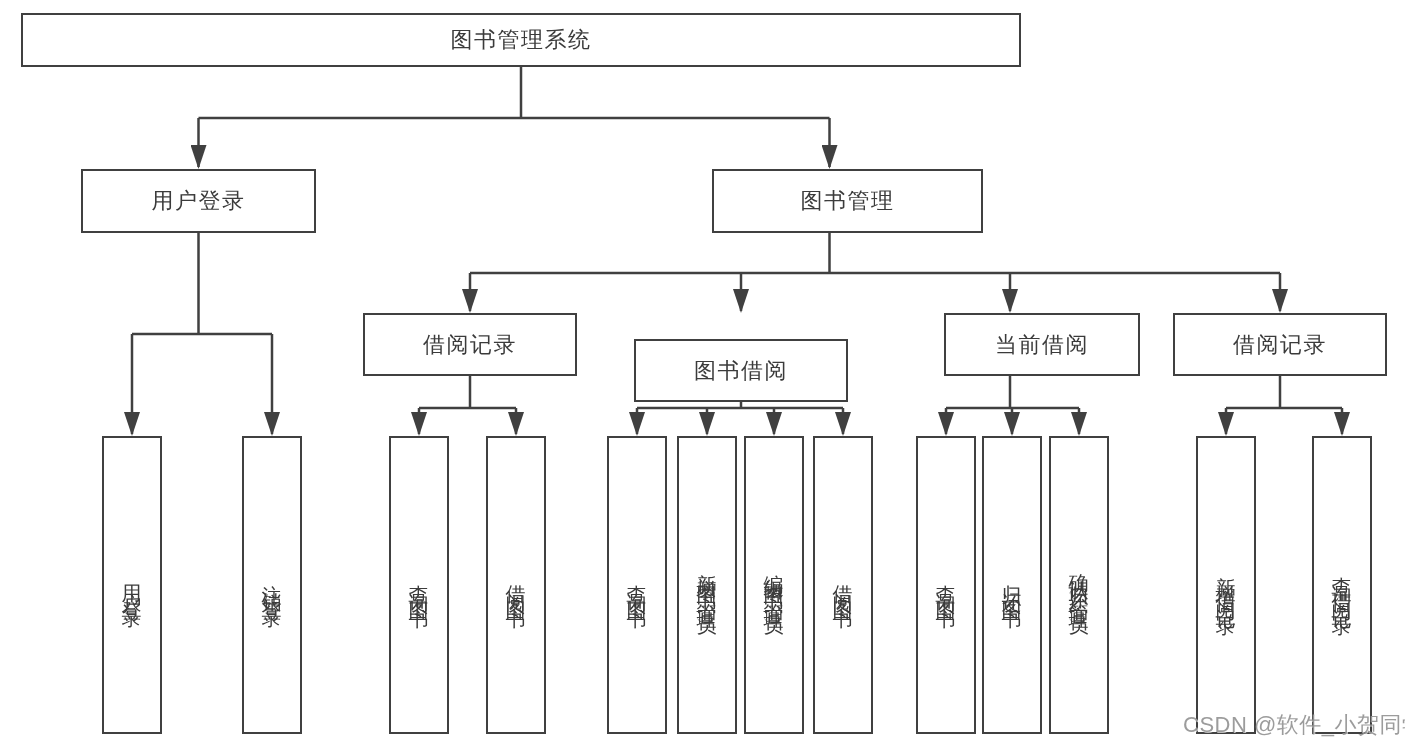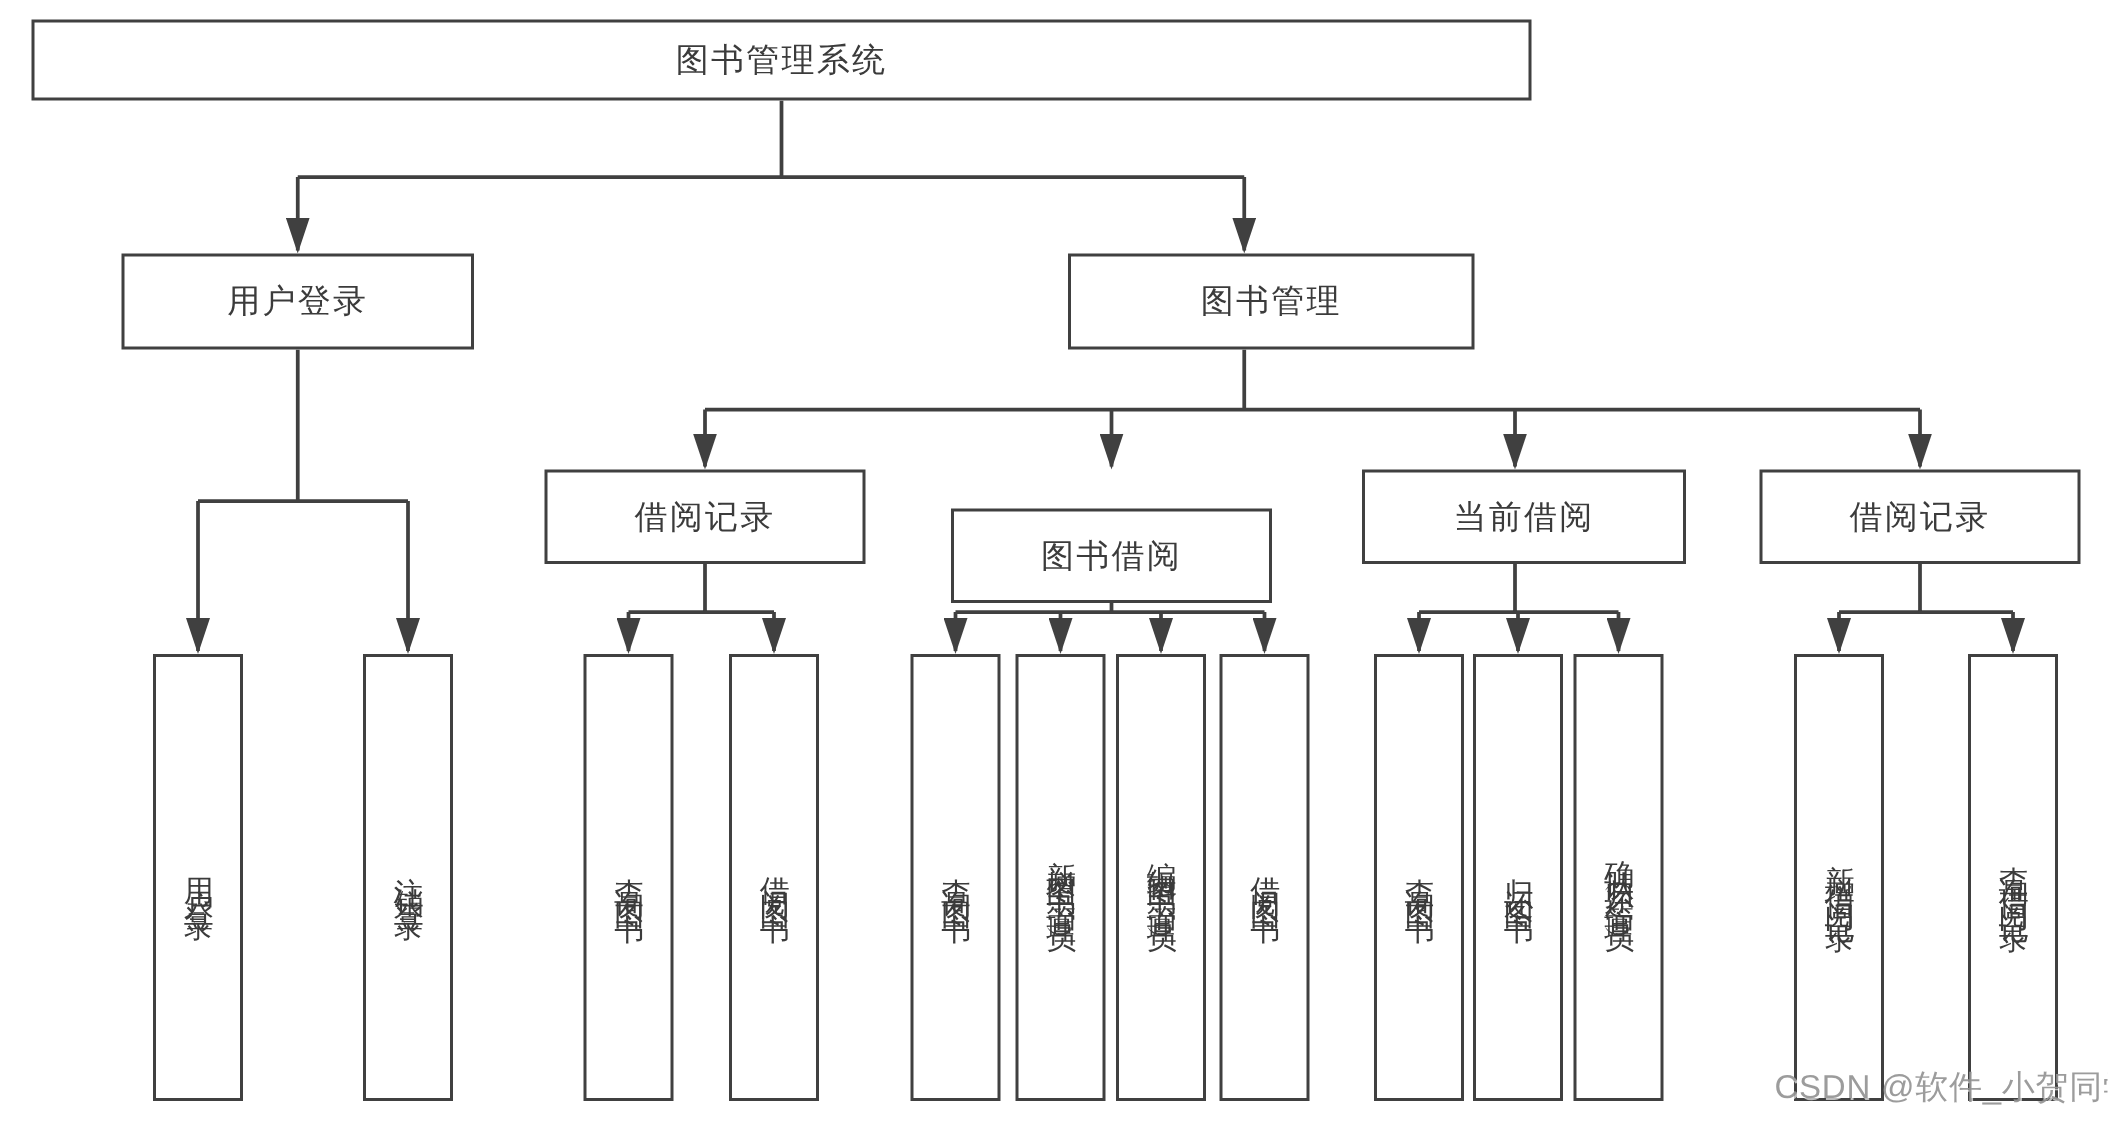--- a/index.html
+++ b/index.html
@@ -87,21 +87,21 @@
 <div class="box hbox" style="left:712px;top:169px;width:271px;height:64px;">
   <span>图书管理</span>
 </div>
 
 <div class="box hbox" style="left:363px;top:313px;width:214px;height:63px;">
   <span>借阅记录</span>
 </div>
 <div class="box hbox" style="left:634px;top:313px;width:214px;height:63px;margin-top:26px;">
   <span>图书借阅</span>
 </div>
-<div class="box hbox" style="left:908px;top:313px;width:216px;height:63px;">
+<div class="box hbox" style="left:944px;top:313px;width:196px;height:63px;">
   <span>当前借阅</span>
 </div>
 <div class="box hbox" style="left:1173px;top:313px;width:214px;height:63px;">
   <span>借阅记录</span>
 </div>
 
 <div class="box vbox" style="left:102px;top:436px;width:60px;height:298px;">
   <span class="vtxt">用户登录</span>
 </div>
 <div class="box vbox" style="left:242px;top:436px;width:60px;height:298px;">

